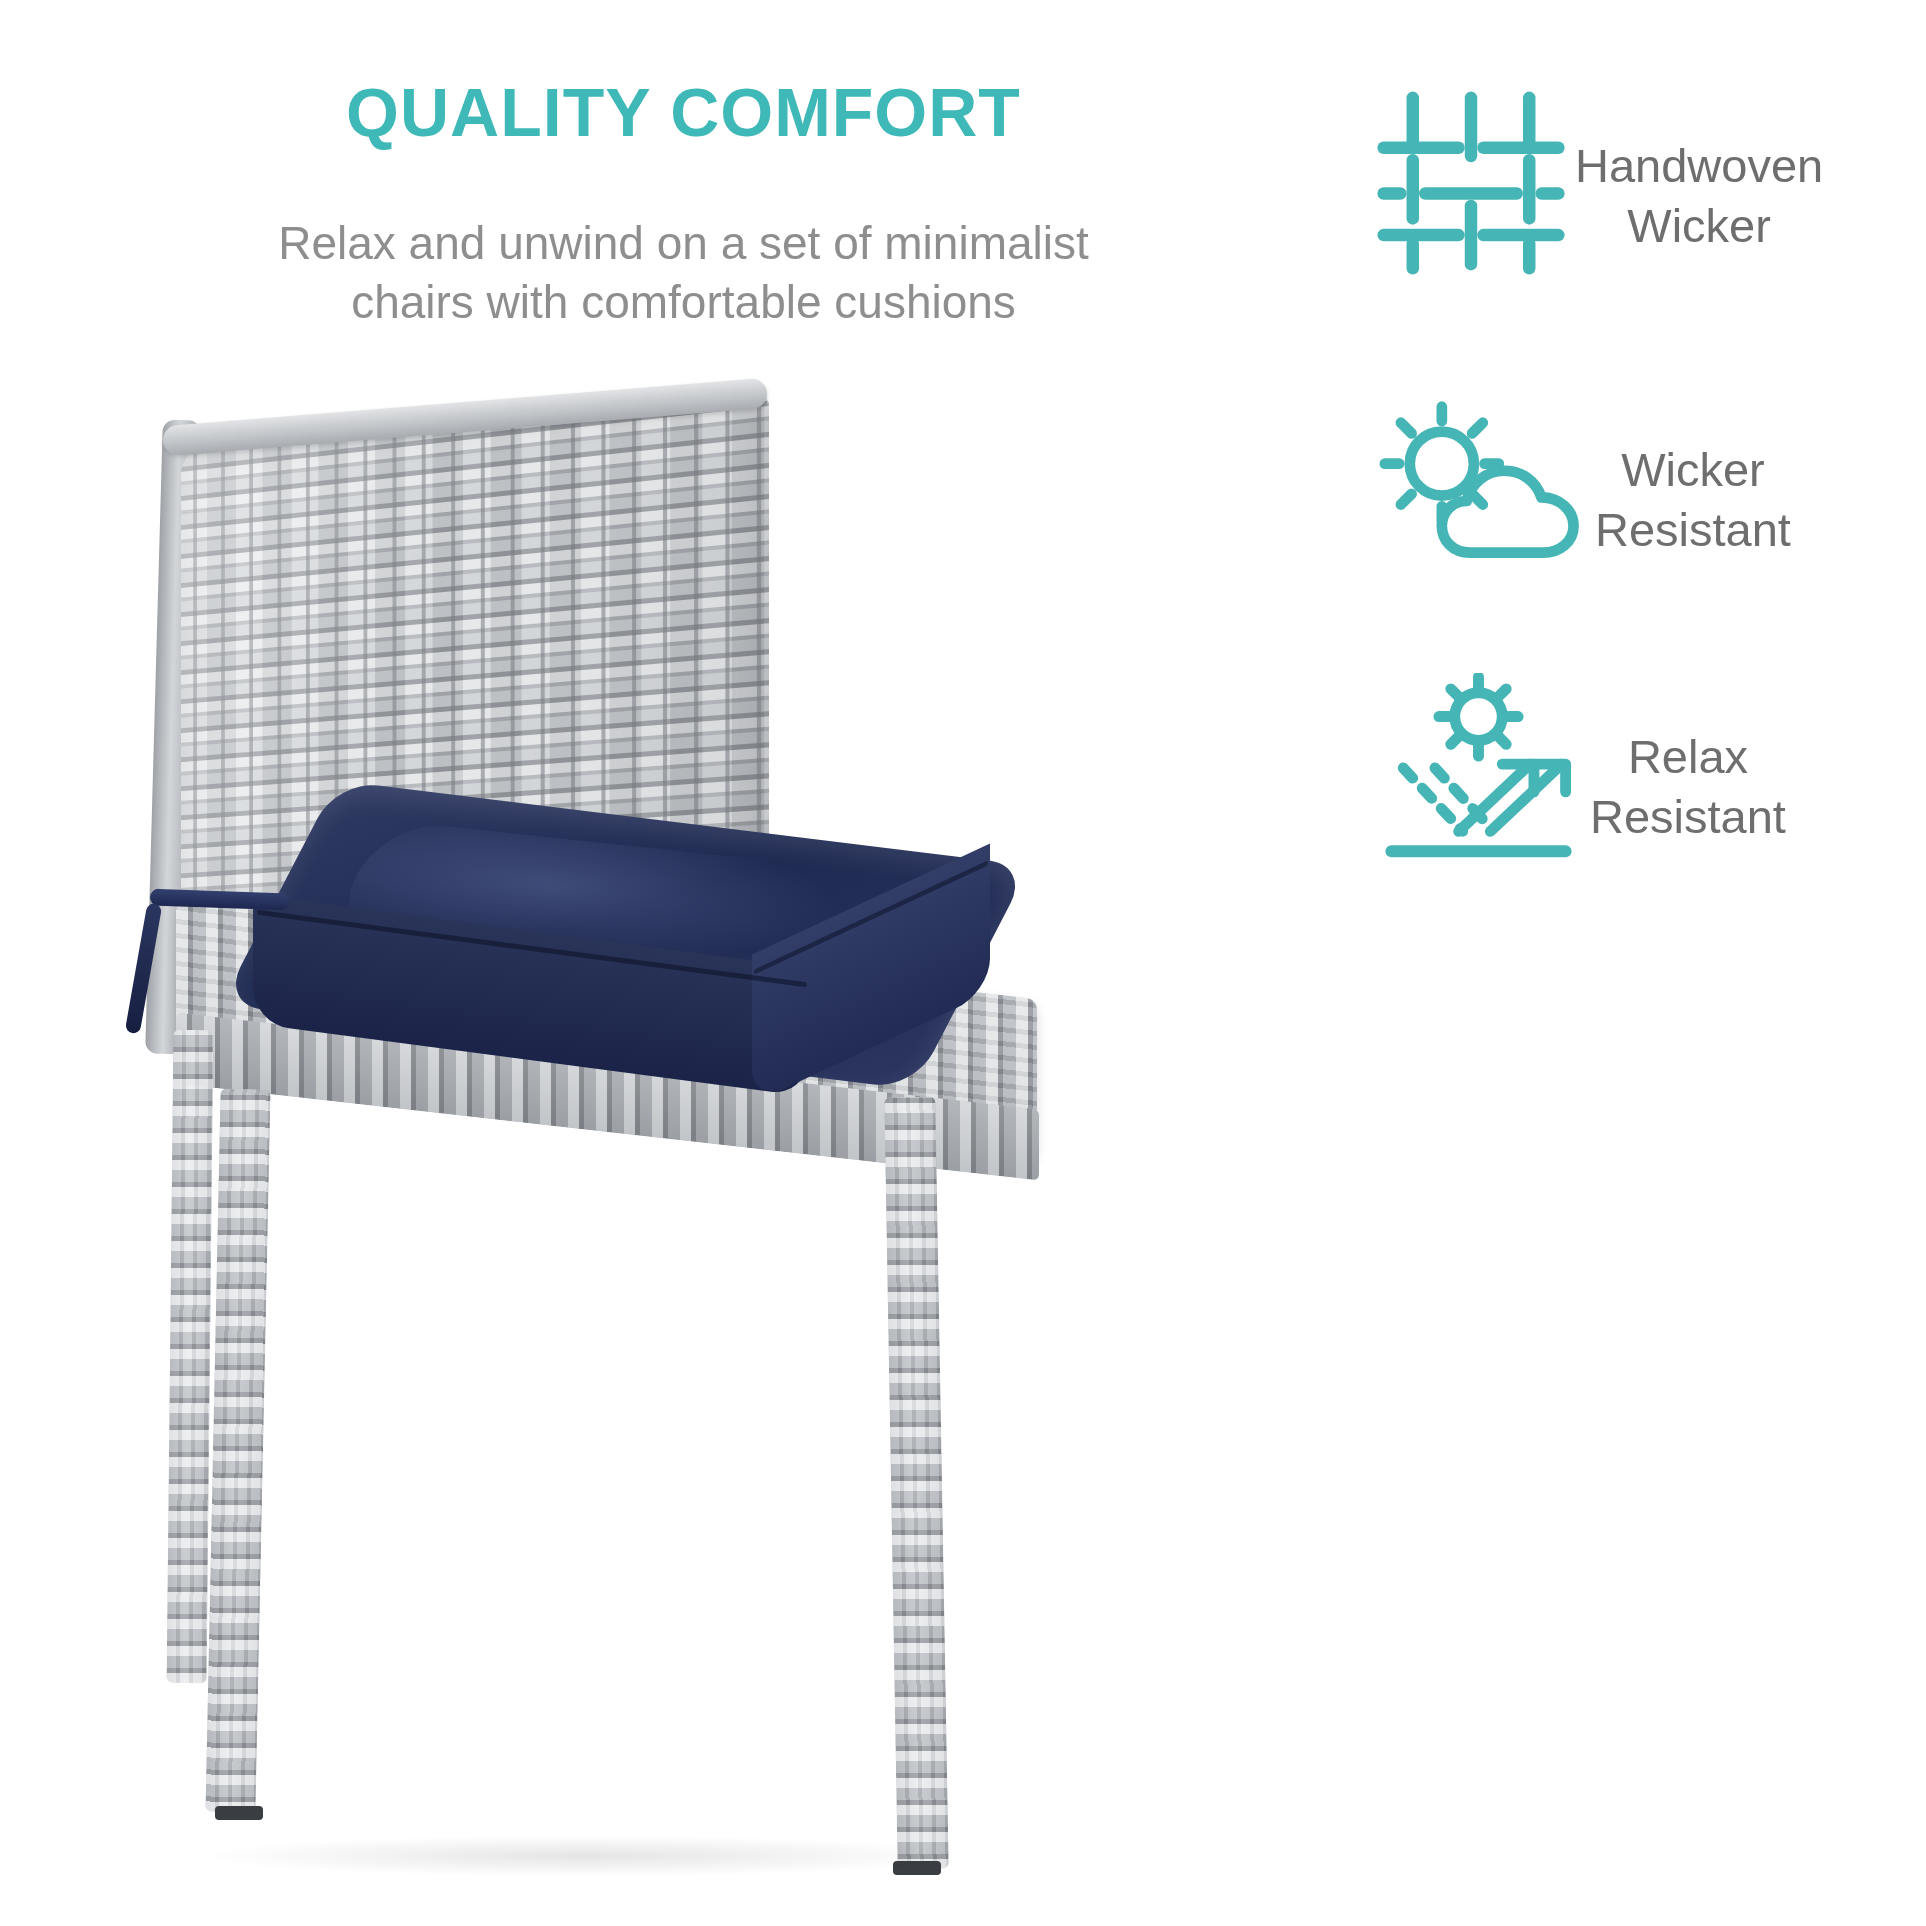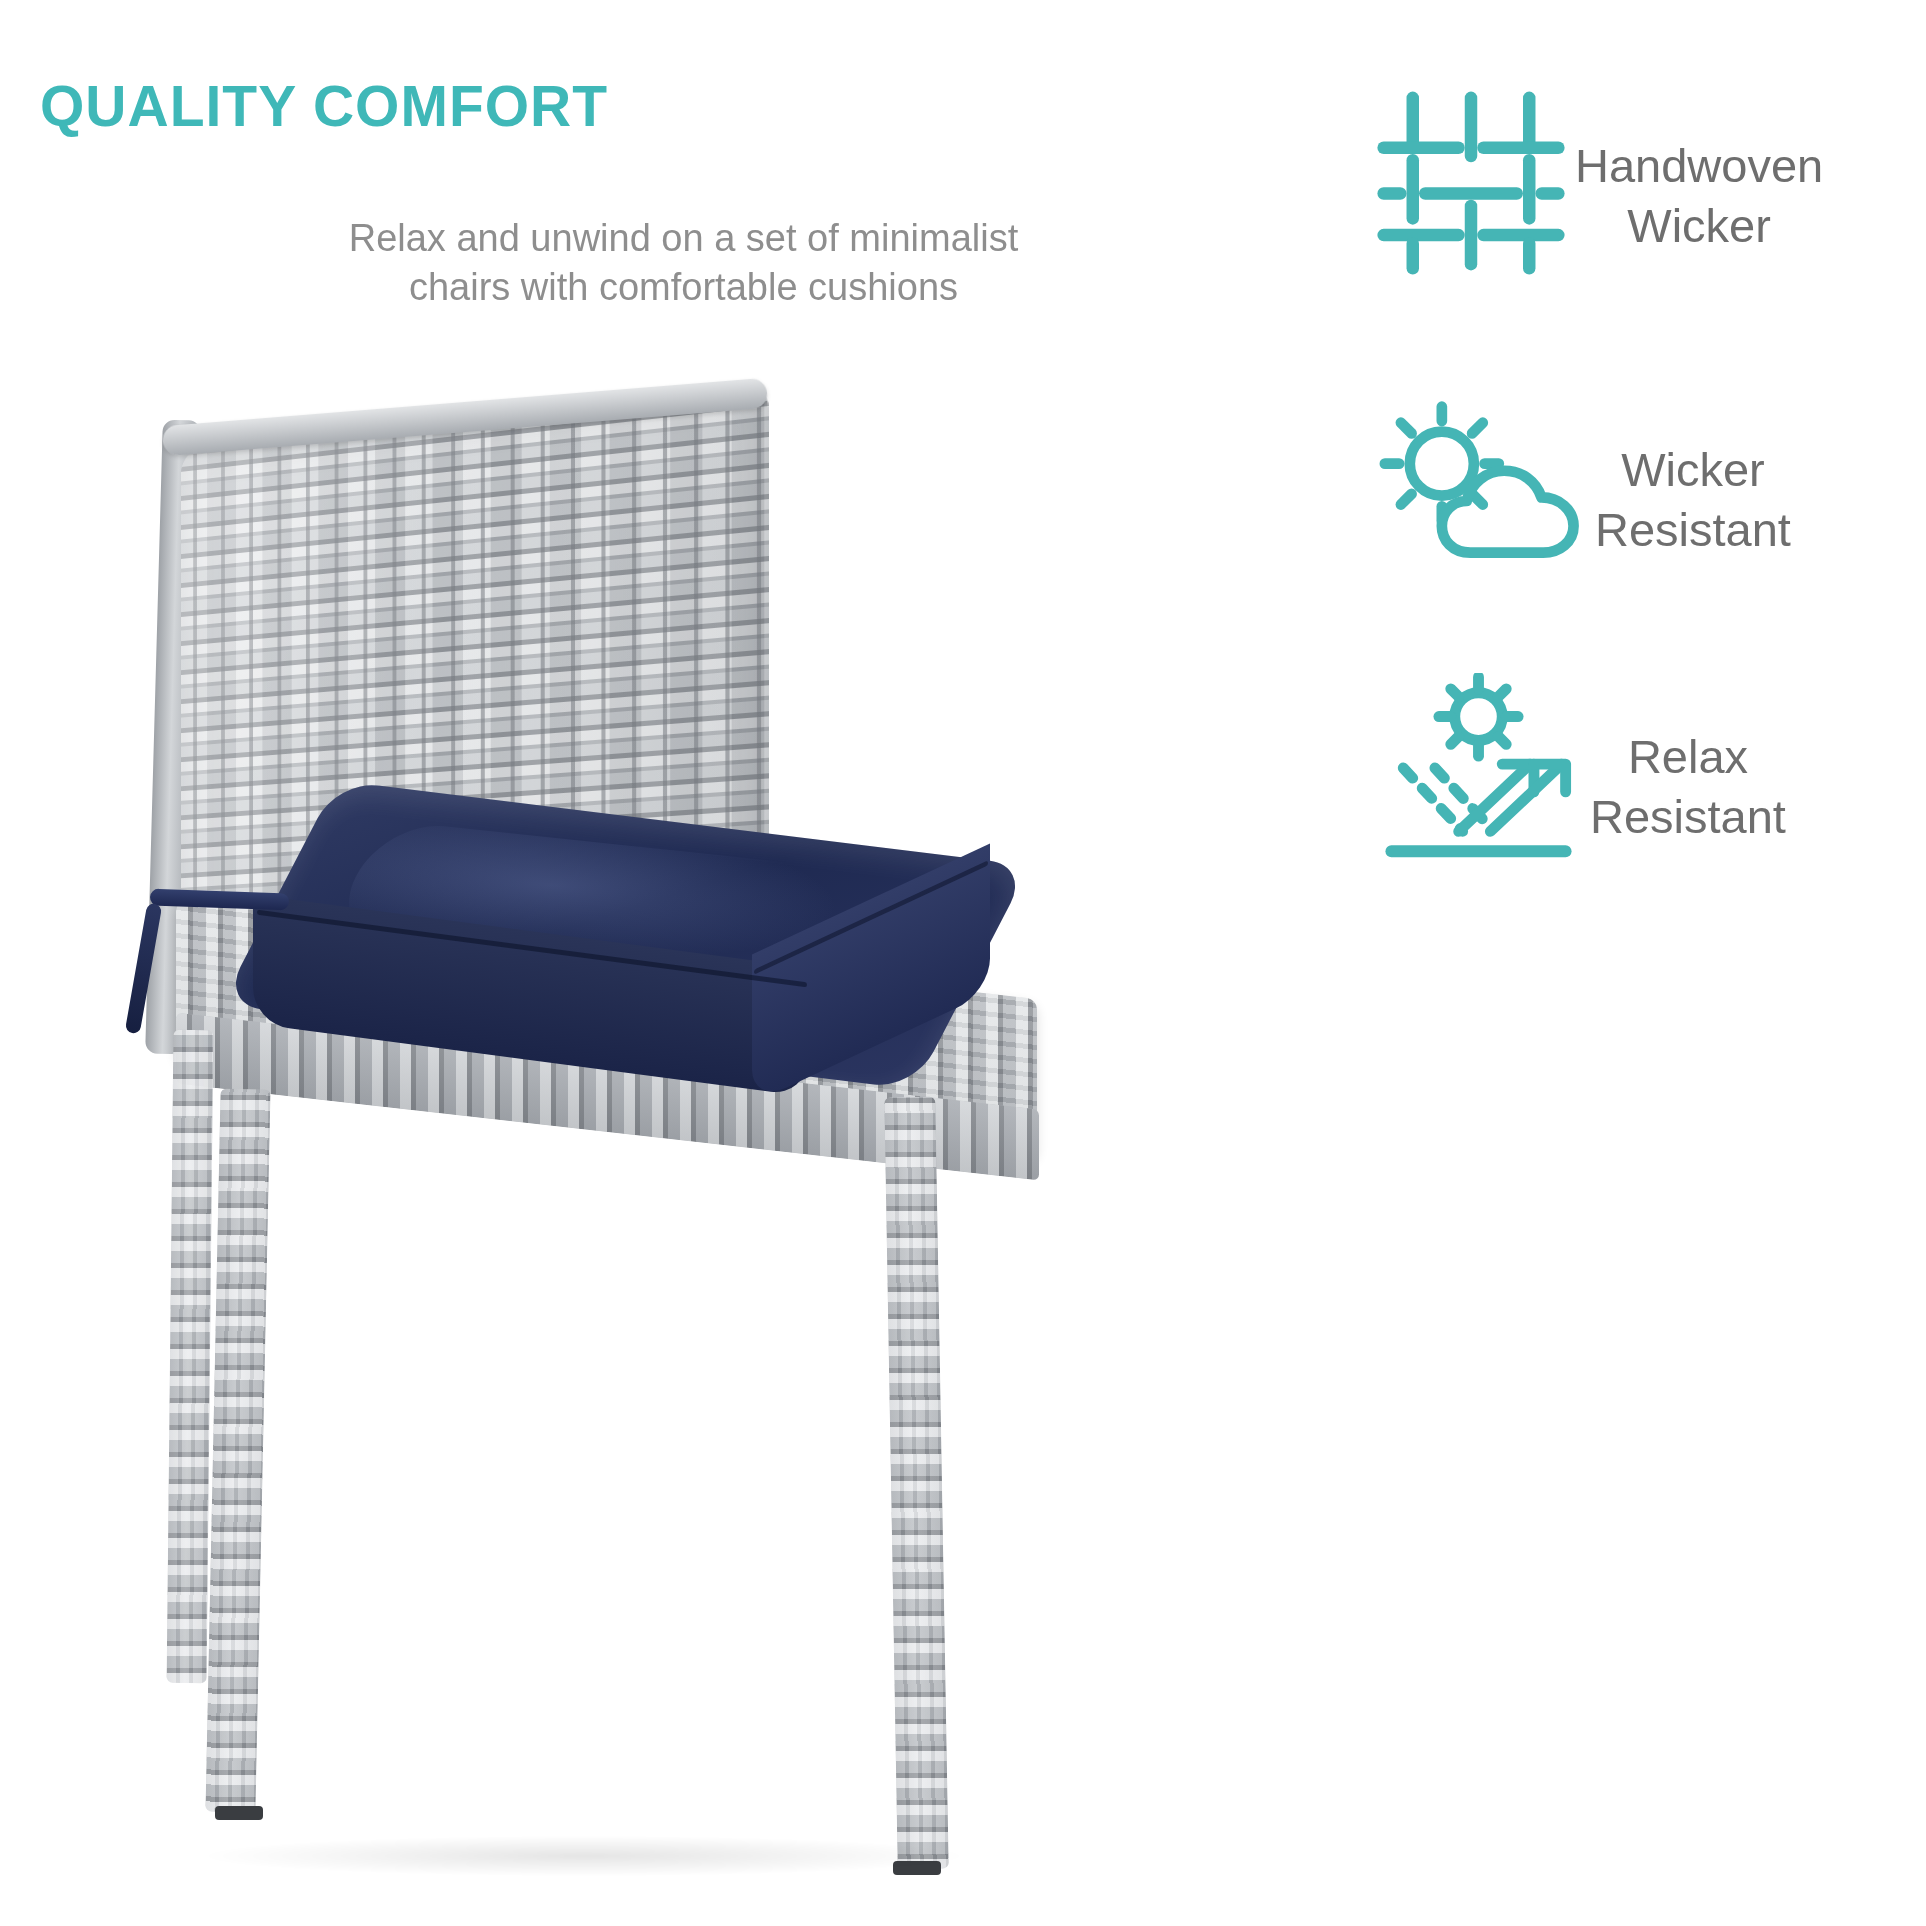--- a/index.html
+++ b/index.html
@@ -9,33 +9,34 @@
     font-family: "Liberation Sans", sans-serif;
     overflow: hidden;
   }
   .page { position: relative; width: 1927px; height: 1927px; background: #fff; }
 
   
   .headline {
     position: absolute;
     left: 40px; top: 77px;
     width: 1287px;
-    font-size: 57px;
+    text-align: center;
+    font-size: 68px;
     font-weight: 700;
     letter-spacing: 1px;
     color: #3fb8b8;
     line-height: 1.05;
     white-space: nowrap;
   }
   .subhead {
     position: absolute;
     left: 40px; top: 214px;
     width: 1287px;
     text-align: center;
-    font-size: 38px;
+    font-size: 46px;
     font-weight: 300;
     color: #8e8e8e;
     line-height: 1.28;
   }
   .subhead .l2 { display: block; }
 
   
   .photo {
     position: absolute;
     left: 59px; top: 396px;

